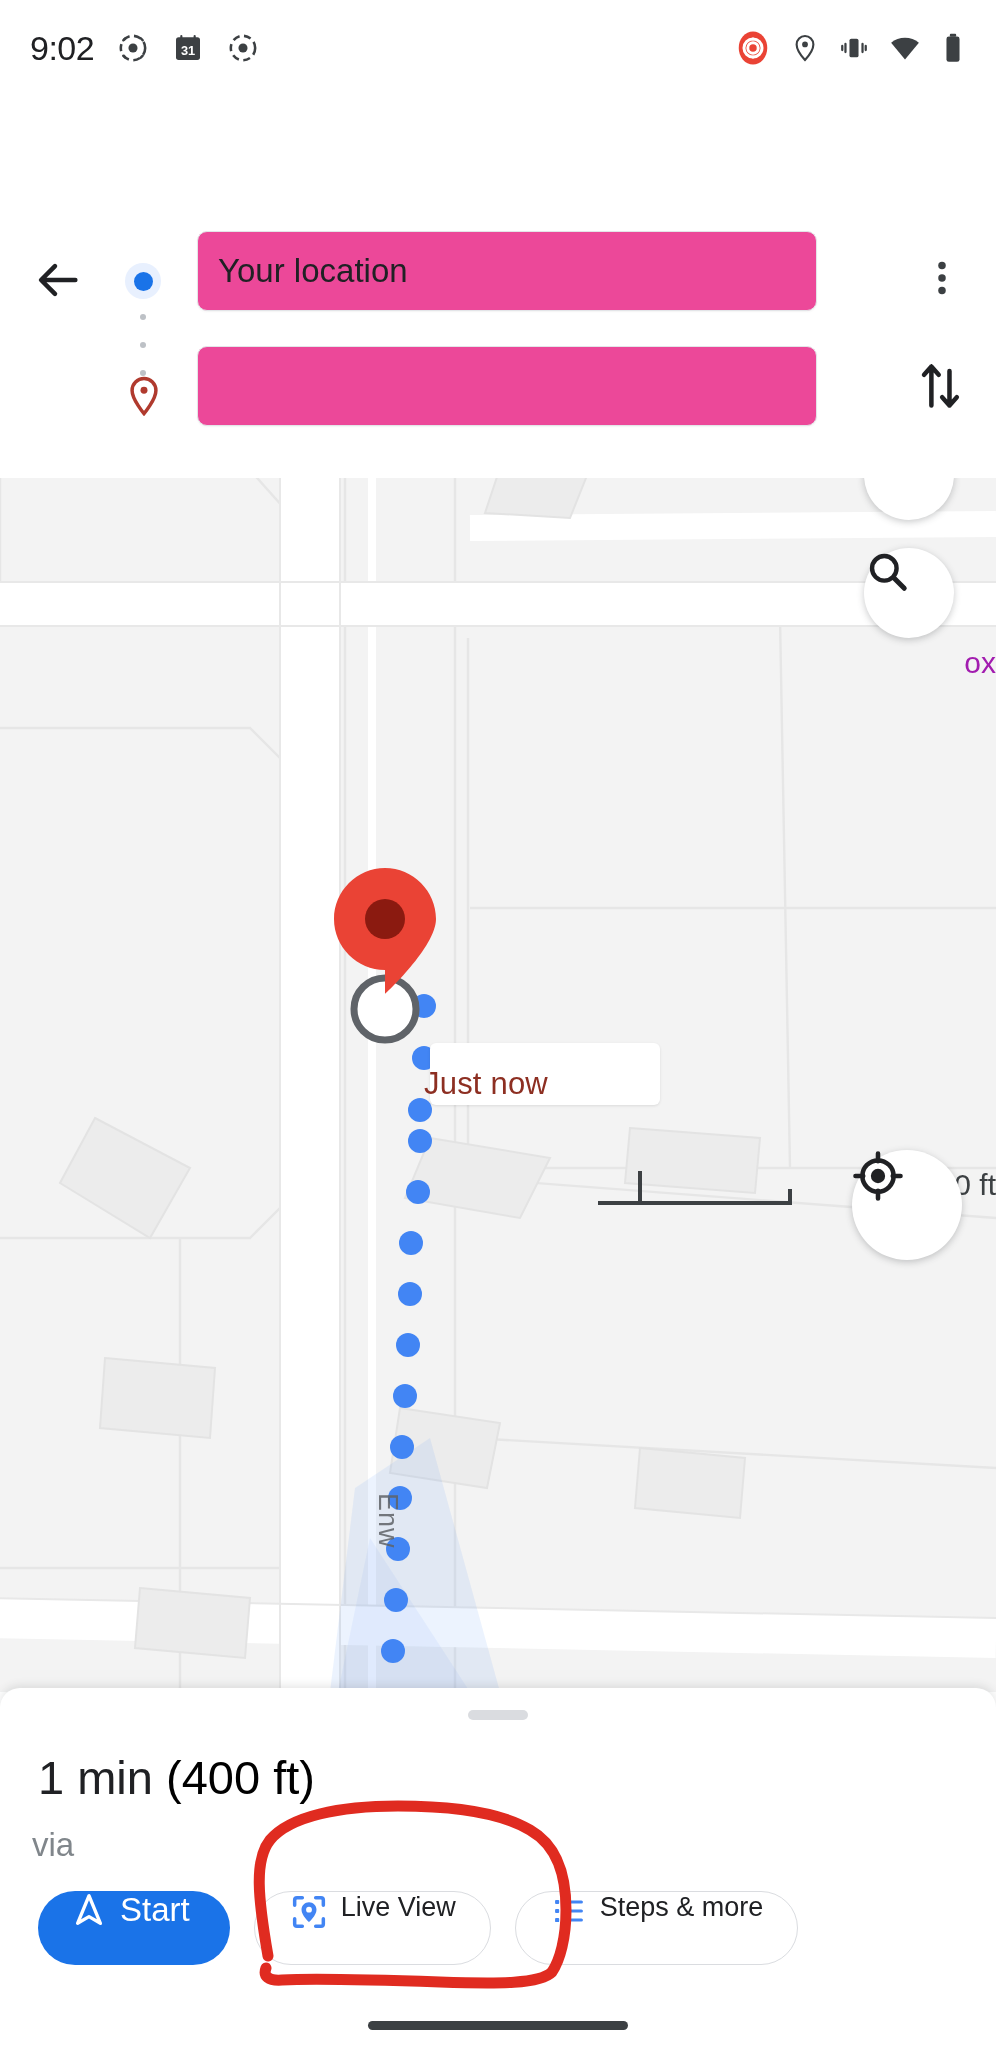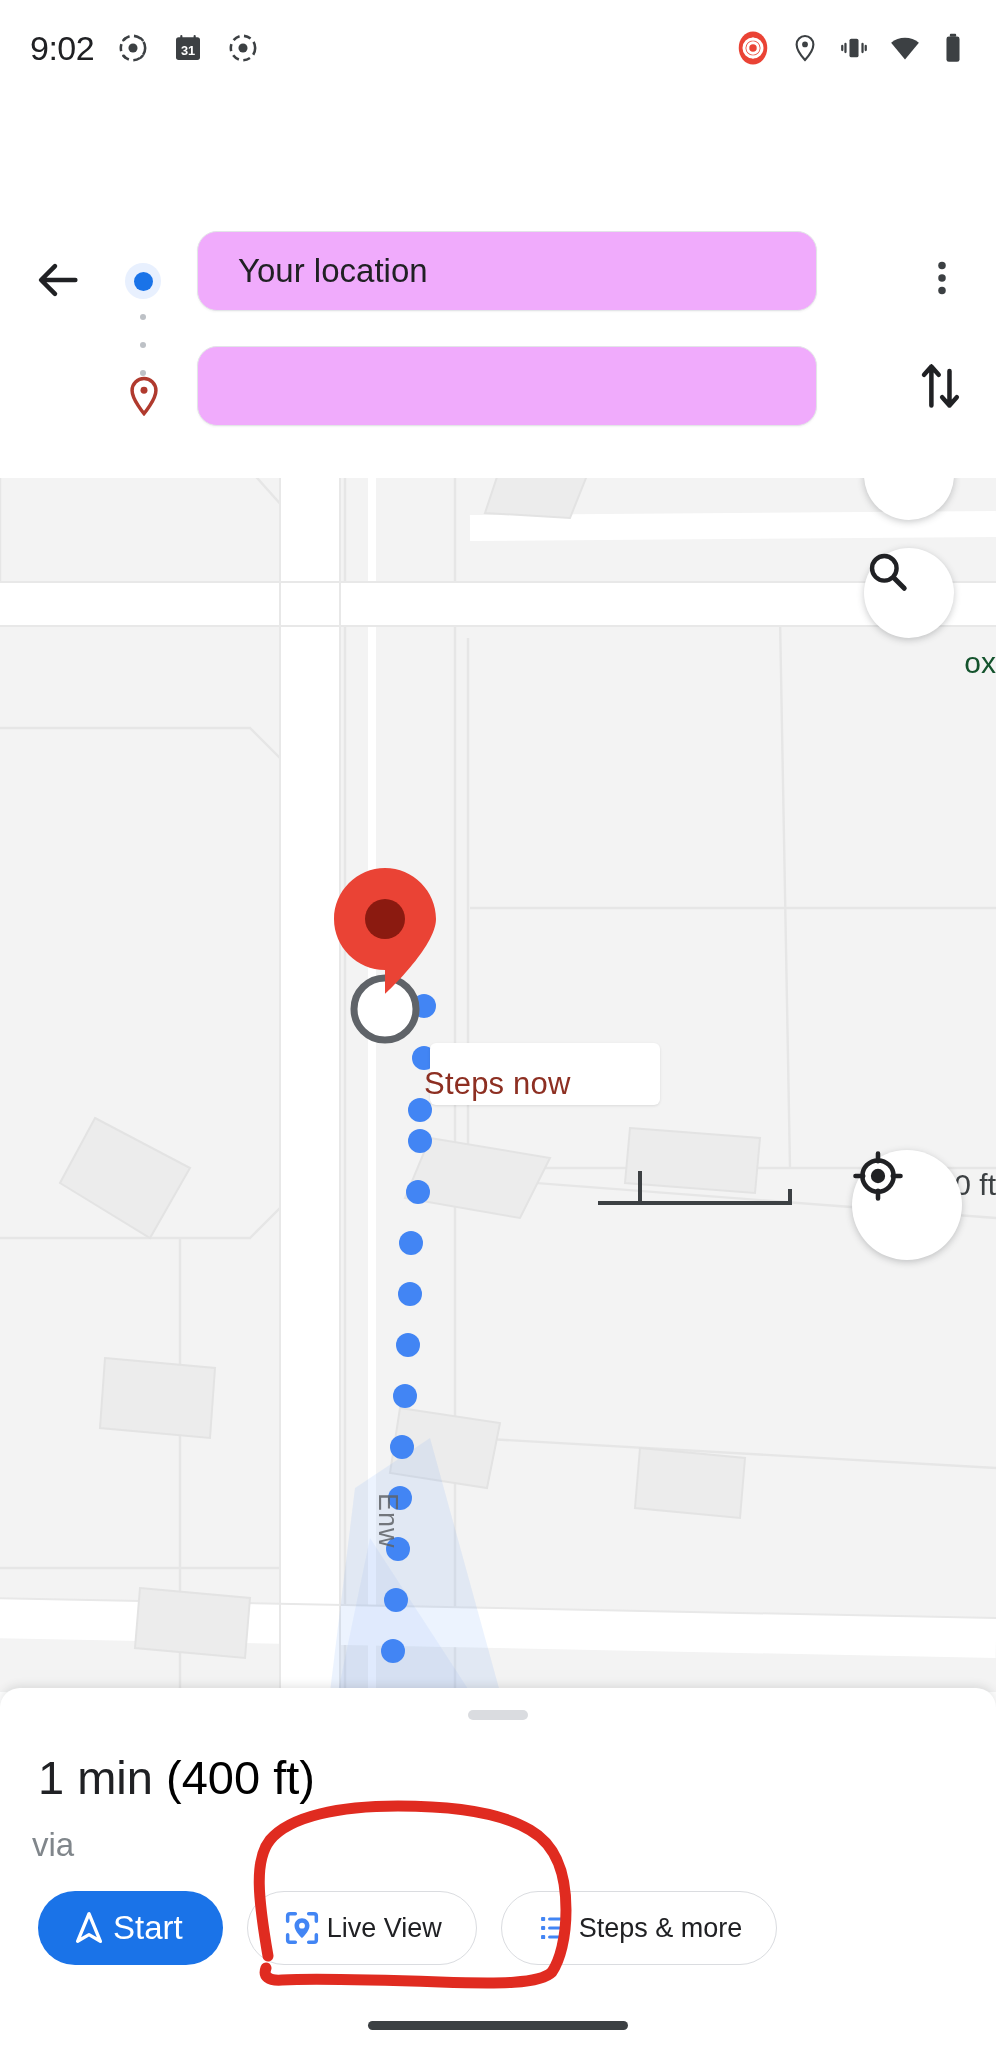--- a/index.html
+++ b/index.html
@@ -38,22 +38,22 @@
     border-radius:50%; background:#e8f0fe; display:flex; align-items:center; justify-content:center;
   }
   .origin-dot i{ width:19px; height:19px; border-radius:50%; background:#1a73e8; display:block; }
   .conn-dots{ position:absolute; left:139px; top:218px; width:8px; height:62px;
               display:flex; flex-direction:column; justify-content:space-between; align-items:center; }
   .conn-dots span{ width:6px; height:6px; border-radius:50%; background:#bdc1c6; display:block; }
   .dest-pin{ position:absolute; left:122px; top:278px; }
 
   .field{
     position:absolute; left:197px; width:620px; height:80px;
-    border:1.5px solid #e3e5e8; border-radius:20px; background:#f0abfc;
-    display:flex; align-items:center; padding:0 40px;
+    border:1.5px solid #e3e5e8; border-radius:10px; background:#ec4899;
+    display:flex; align-items:center; padding:0 20px;
     box-shadow:0 1px 2px rgba(60,64,67,.06);
   }
   .field-a{ top:135px; }
   .field-b{ top:250px; }
   .field-text{ font-size:33px; color:#202124; }
   .field-text.placeholder{ color:#9aa0a6; }
 
   
   .modes{
     position:absolute; left:0; top:371px; width:996px; height:98px;
@@ -94,21 +94,21 @@
   .fab{
     position:absolute; width:90px; height:90px; border-radius:50%;
     background:#fff; box-shadow:0 2px 7px rgba(60,64,67,.28);
     display:flex; align-items:center; justify-content:center;
   }
   .fab-layers{ right:42px; top:-48px; }
   .fab-search{ right:42px; top:70px; }
   .fab-loc{ right:34px; top:672px; width:110px; height:110px; }
 
   .map-label{
-    position:absolute; right:0px; top:168px; font-size:30px; color:#14532d;margin-left:36px;
+    position:absolute; right:0px; top:168px; font-size:30px; color:#a21caf;margin-left:36px;
   }
   .scale-txt{ position:absolute; right:0px; top:690px; font-size:30px; color:#3c4043; }
   .street-label{
     position:absolute; left:372px; top:1015px;
     font-size:27px; color:#5f6368; writing-mode:vertical-rl;
     letter-spacing:1px; opacity:.85;
   }
 
   
   .sheet{
@@ -127,22 +127,22 @@
   .eta .dist{ color:#000000; }
   .via{
     position:absolute; left:32px; top:138px;
     font-size:33px; color:#80868b;
   }
   .actions{
     position:absolute; left:38px; top:203px;
     display:flex; align-items:center; gap:24px;
   }
   .btn{
-    height:74px; border-radius:37px; display:flex; align-items:center;
-    gap:5px; padding:0 34px; white-space:nowrap;
+    height:74px; border-radius:37px; display:flex; align-items:flex-start;
+    gap:12px; padding:0 34px; white-space:nowrap;
   }
   .btn-start{ background:#1a73e8; padding:0 40px 0 32px; }
   .btn-start .blabel{ color:#fff; font-size:33px; }
   .btn-out{ background:#fff; border:1.5px solid #dadce0; }
   .btn-out .blabel{ color:#202124; font-size:27px; }
 
   .annot{ position:absolute; left:0; top:0; pointer-events:none; }
 
   .navbar{
     position:absolute; left:0; bottom:0; width:996px; height:46px;
@@ -403,21 +403,21 @@
       </g>
 
       <g stroke="#3c4043" stroke-width="4" fill="none" stroke-linecap="square">
         <path d="M600 725 L790 725"></path>
         <path d="M640 695 L640 725"></path>
         <path d="M790 713 L790 725"></path>
       </g>
     </svg>
 
     <div class="callout"></div>
-    <div class="callout-txt">Steps now</div>
+    <div class="callout-txt">Just now</div>
 
     <div class="map-label">ox</div>
     <div class="street-label">Enw</div>
     <div class="scale-txt">50 ft</div>
 
     <div class="fab fab-layers">
       
     </div>
 
     <div class="fab fab-search">

